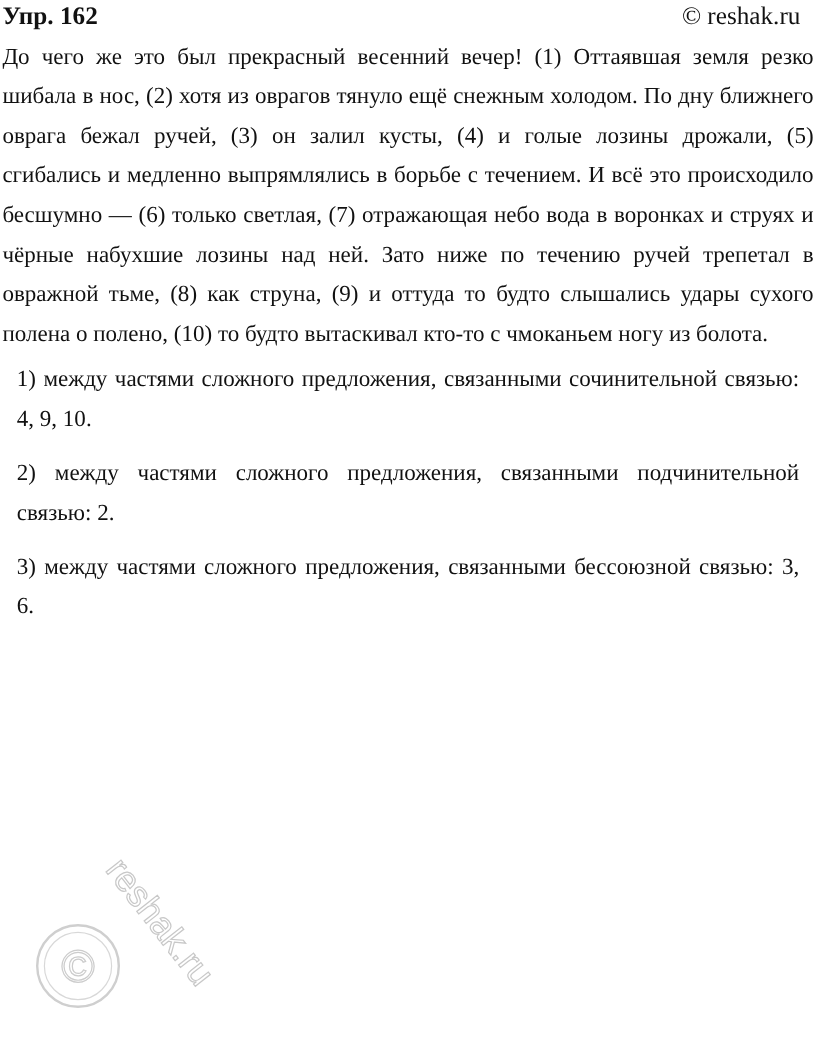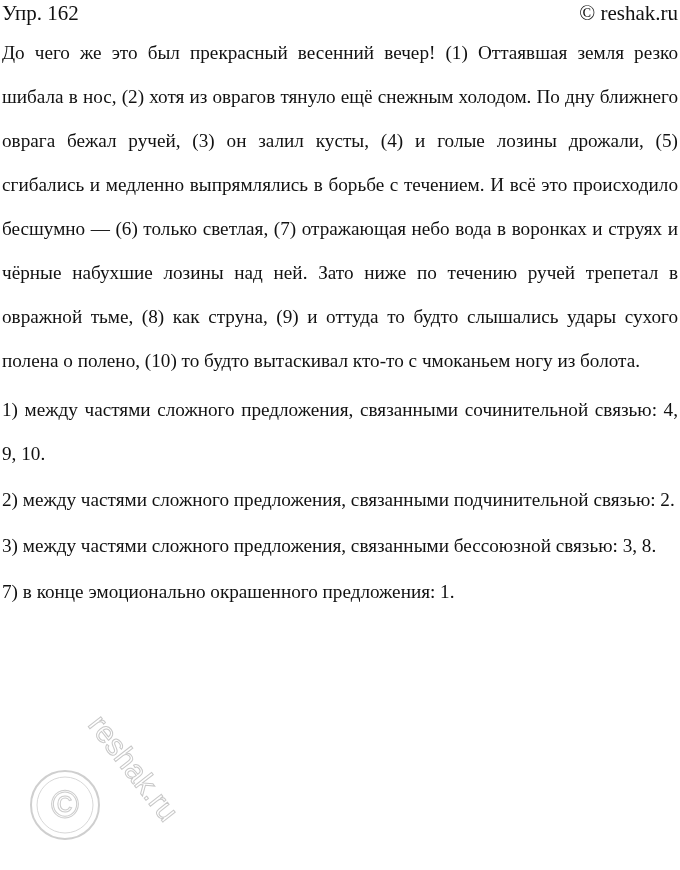--- a/index.html
+++ b/index.html
@@ -19,46 +19,46 @@
       position: absolute;
       top: 0;
       left: 0;
       width: 680px;
       height: 26px;
     }
     .title {
       position: absolute;
       left: 2px;
       top: 0px;
-      font-weight: normal;
+      font-weight: bold;
       font-size: 21px;
       line-height: 26px;
     }
     .copyright {
       position: absolute;
-      right: 2px;
+      right: 13px;
       top: 0px;
       font-size: 21px;
       line-height: 26px;
     }
     .content {
       position: absolute;
       left: 2px;
       top: 31px;
       width: 676px;
       font-size: 19.2px;
-      line-height: 44px;
+      line-height: 33px;
     }
     .para {
       text-align: justify;
       margin: 0;
     }
     .item {
       text-align: justify;
-      margin: 0;
+      margin: 12px;
       margin-top: 2px;
       font-family: Liberation Serif, serif;
     }
     .item.first {
       margin-top: 5px;
     }
     .watermark {
       position: absolute;
       left: 25px;
       top: 715px;
@@ -76,22 +76,21 @@
 
 <div class="header">
   <div class="title">Упр. 162</div>
   <div class="copyright">© reshak.ru</div>
 </div>
 
 <div class="content">
   <p class="para">До чего же это был прекрасный весенний вечер! (1) Оттаявшая земля резко шибала в нос, (2) хотя из оврагов тянуло ещё снежным холодом. По дну ближнего оврага бежал ручей, (3) он залил кусты, (4) и голые лозины дрожали, (5) сгибались и медленно выпрямлялись в борьбе с течением. И всё это происходило бесшумно —  (6) только светлая, (7) отражающая небо вода в воронках и струях и чёрные набухшие лозины над ней. Зато ниже по течению ручей трепетал в овражной тьме, (8) как струна, (9) и оттуда то будто слышались удары сухого полена о полено, (10) то будто вытаскивал кто-то с чмоканьем ногу из болота.</p>
   <p class="item first">1) между частями сложного предложения, связанными сочинительной связью: 4, 9, 10.</p>
   <p class="item">2) между частями сложного предложения, связанными подчинительной связью: 2.</p>
-  <p class="item">3) между частями сложного предложения, связанными бессоюзной связью: 3, 8.</p>
-  <p class="item">7) в конце эмоционально окрашенного предложения: 1.</p>
+  <p class="item">3) между частями сложного предложения, связанными бессоюзной связью: 3, 6.</p>
 </div>
 
 <div class="watermark">
   <svg viewBox="0 0 170 150">
     <circle cx="40" cy="90" r="34" fill="none" stroke="#cfcfcf" stroke-width="2"></circle>
     <circle cx="40" cy="90" r="28" fill="none" stroke="#d8d8d8" stroke-width="1"></circle>
     <text x="40" y="103" text-anchor="middle" font-family="Liberation Sans, sans-serif" font-size="38" fill="none" stroke="#cccccc" stroke-width="1">©</text>
     <text x="0" y="0" transform="translate(62,10) rotate(52)" font-family="Liberation Sans, sans-serif" font-size="30" fill="none" stroke="#c8c8c8" stroke-width="1">reshak.ru</text>
   </svg>
 </div>

